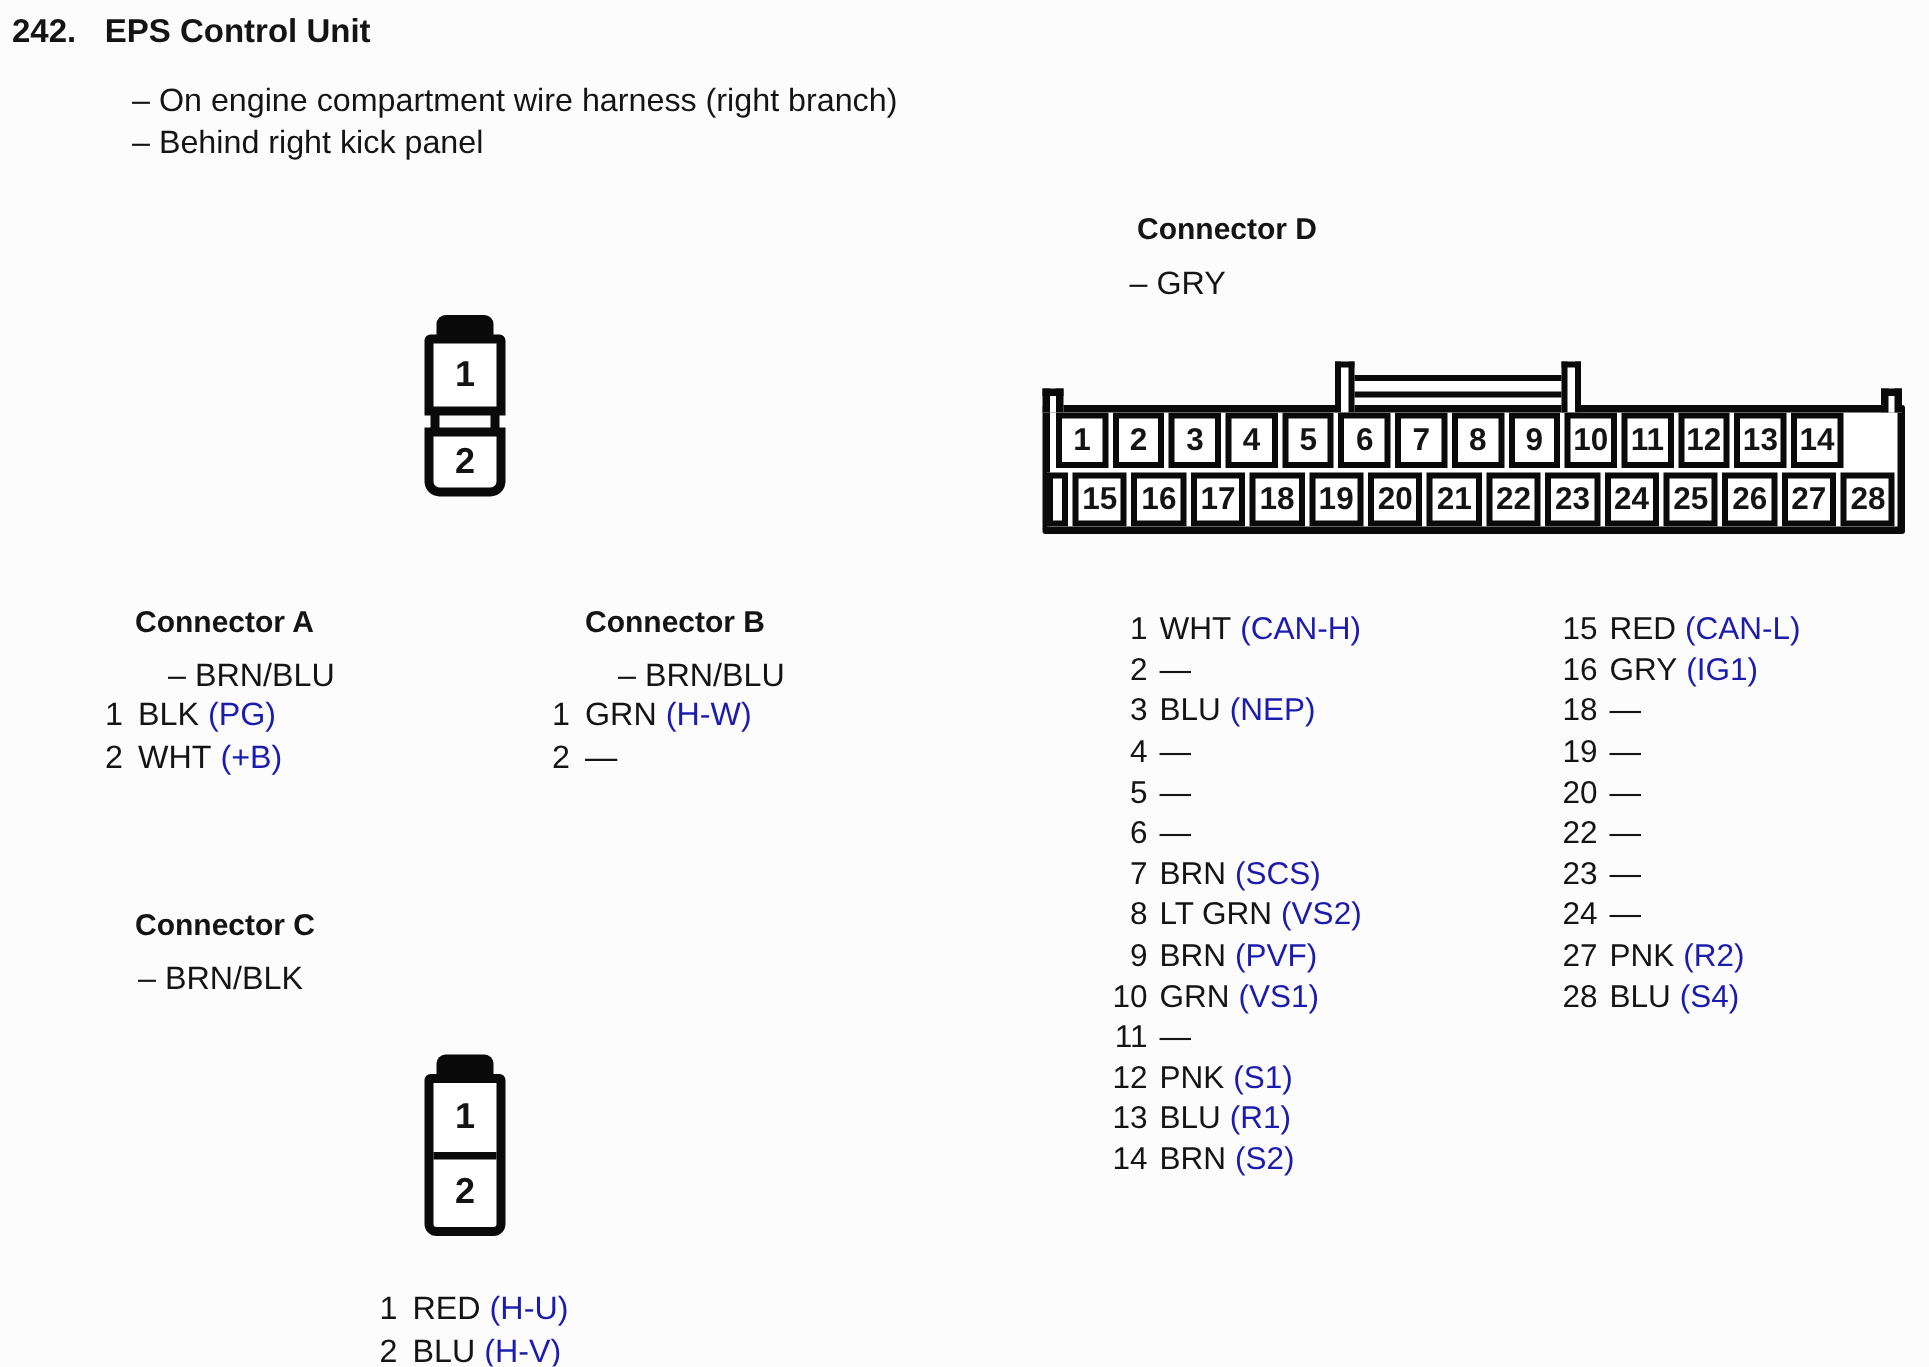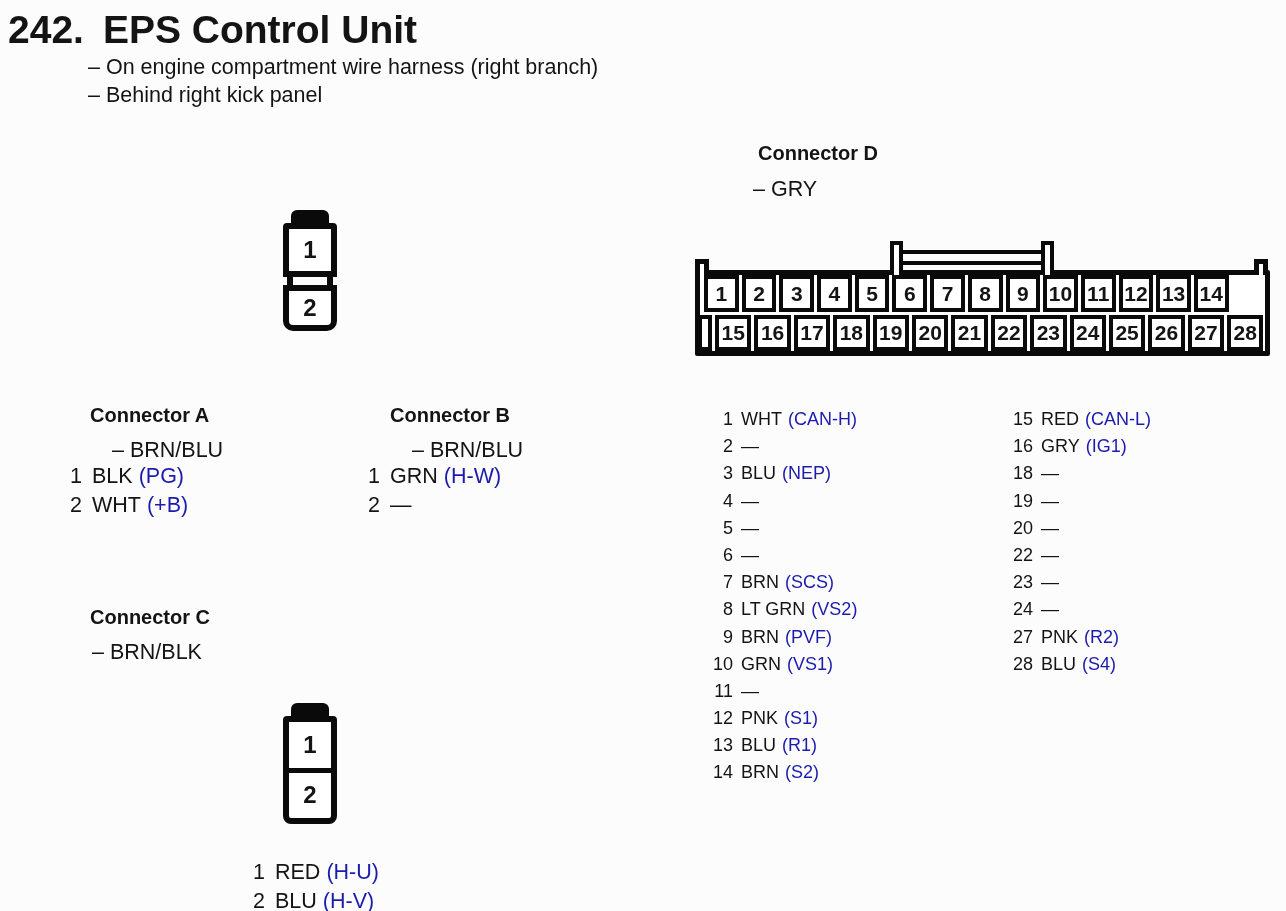--- a/index.html
+++ b/index.html
@@ -6,21 +6,21 @@
     --signal:#1b1bad;
     --ink:#141414;
     --paper:#fcfcfc;
     --line:#0a0a0a;
   }
   html,body{margin:0;padding:0;}
   body{background:var(--paper);font-family:"Liberation Sans","DejaVu Sans",sans-serif;color:var(--ink);}
   .page{position:relative;width:1286px;height:911px;background:var(--paper);overflow:hidden;}
 
   
-  .title{position:absolute;left:8px;top:8px;font-size:39px;font-weight:bold;white-space:nowrap;}
+  .title{position:absolute;left:8px;top:8px;font-size:22px;font-weight:bold;white-space:nowrap;}
   .title .ttext{margin-left:19px;}
   .notes{position:absolute;left:88px;top:53px;font-size:21.5px;line-height:28px;white-space:nowrap;}
 
   
   .hdr{position:absolute;font-size:20px;font-weight:bold;white-space:nowrap;}
   .clabel{position:absolute;font-size:21.5px;white-space:nowrap;}
   .hd-d{left:758px;top:142px;}
   .cl-d{left:753px;top:177px;}
   .hd-a{left:90px;top:404px;}
   .cl-a{left:112px;top:438px;}
@@ -31,21 +31,21 @@
 
   
   .plist{position:absolute;font-size:21.5px;white-space:nowrap;}
   .plist .prow{height:28.5px;line-height:28.5px;}
   .pl-a{left:70px;top:462px;}
   .pl-b{left:368px;top:462px;}
   .pl-c{left:253px;top:858px;}
   .pn{display:inline-block;width:12px;text-align:right;margin-right:10px;}
   .ps{color:var(--signal);margin-left:6px;}
 
-  .dlist{position:absolute;font-size:18px;white-space:nowrap;}
+  .dlist{position:absolute;font-size:21px;white-space:nowrap;margin-left:32px;}
   .dlist .prow{height:27.2px;line-height:27.2px;}
   .dl-left{left:707px;top:406px;}
   .dl-right{left:1007px;top:406px;}
   .pn2{display:inline-block;width:26px;text-align:right;margin-right:8px;}
 
   
   .dconn{position:absolute;left:695px;top:238px;width:575px;height:120px;}
   .dconn *{box-sizing:border-box;}
   .dbar{position:absolute;left:202px;top:12px;width:150px;height:15px;border:4px solid var(--line);background:#fff;z-index:1;}
   .dpost{position:absolute;top:3px;width:13px;height:34px;border:4px solid var(--line);border-bottom:none;background:#fff;z-index:2;}

